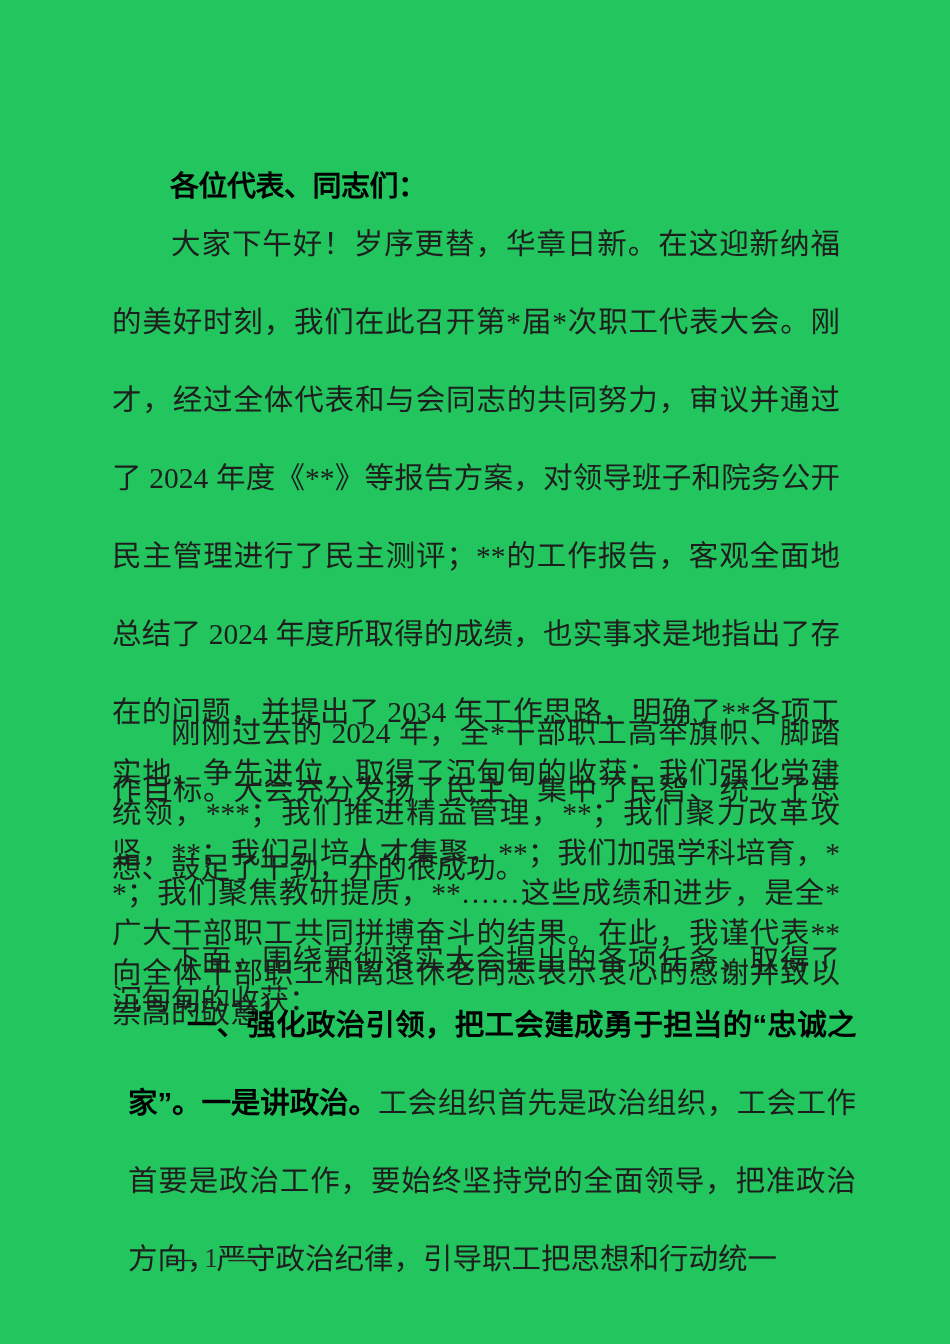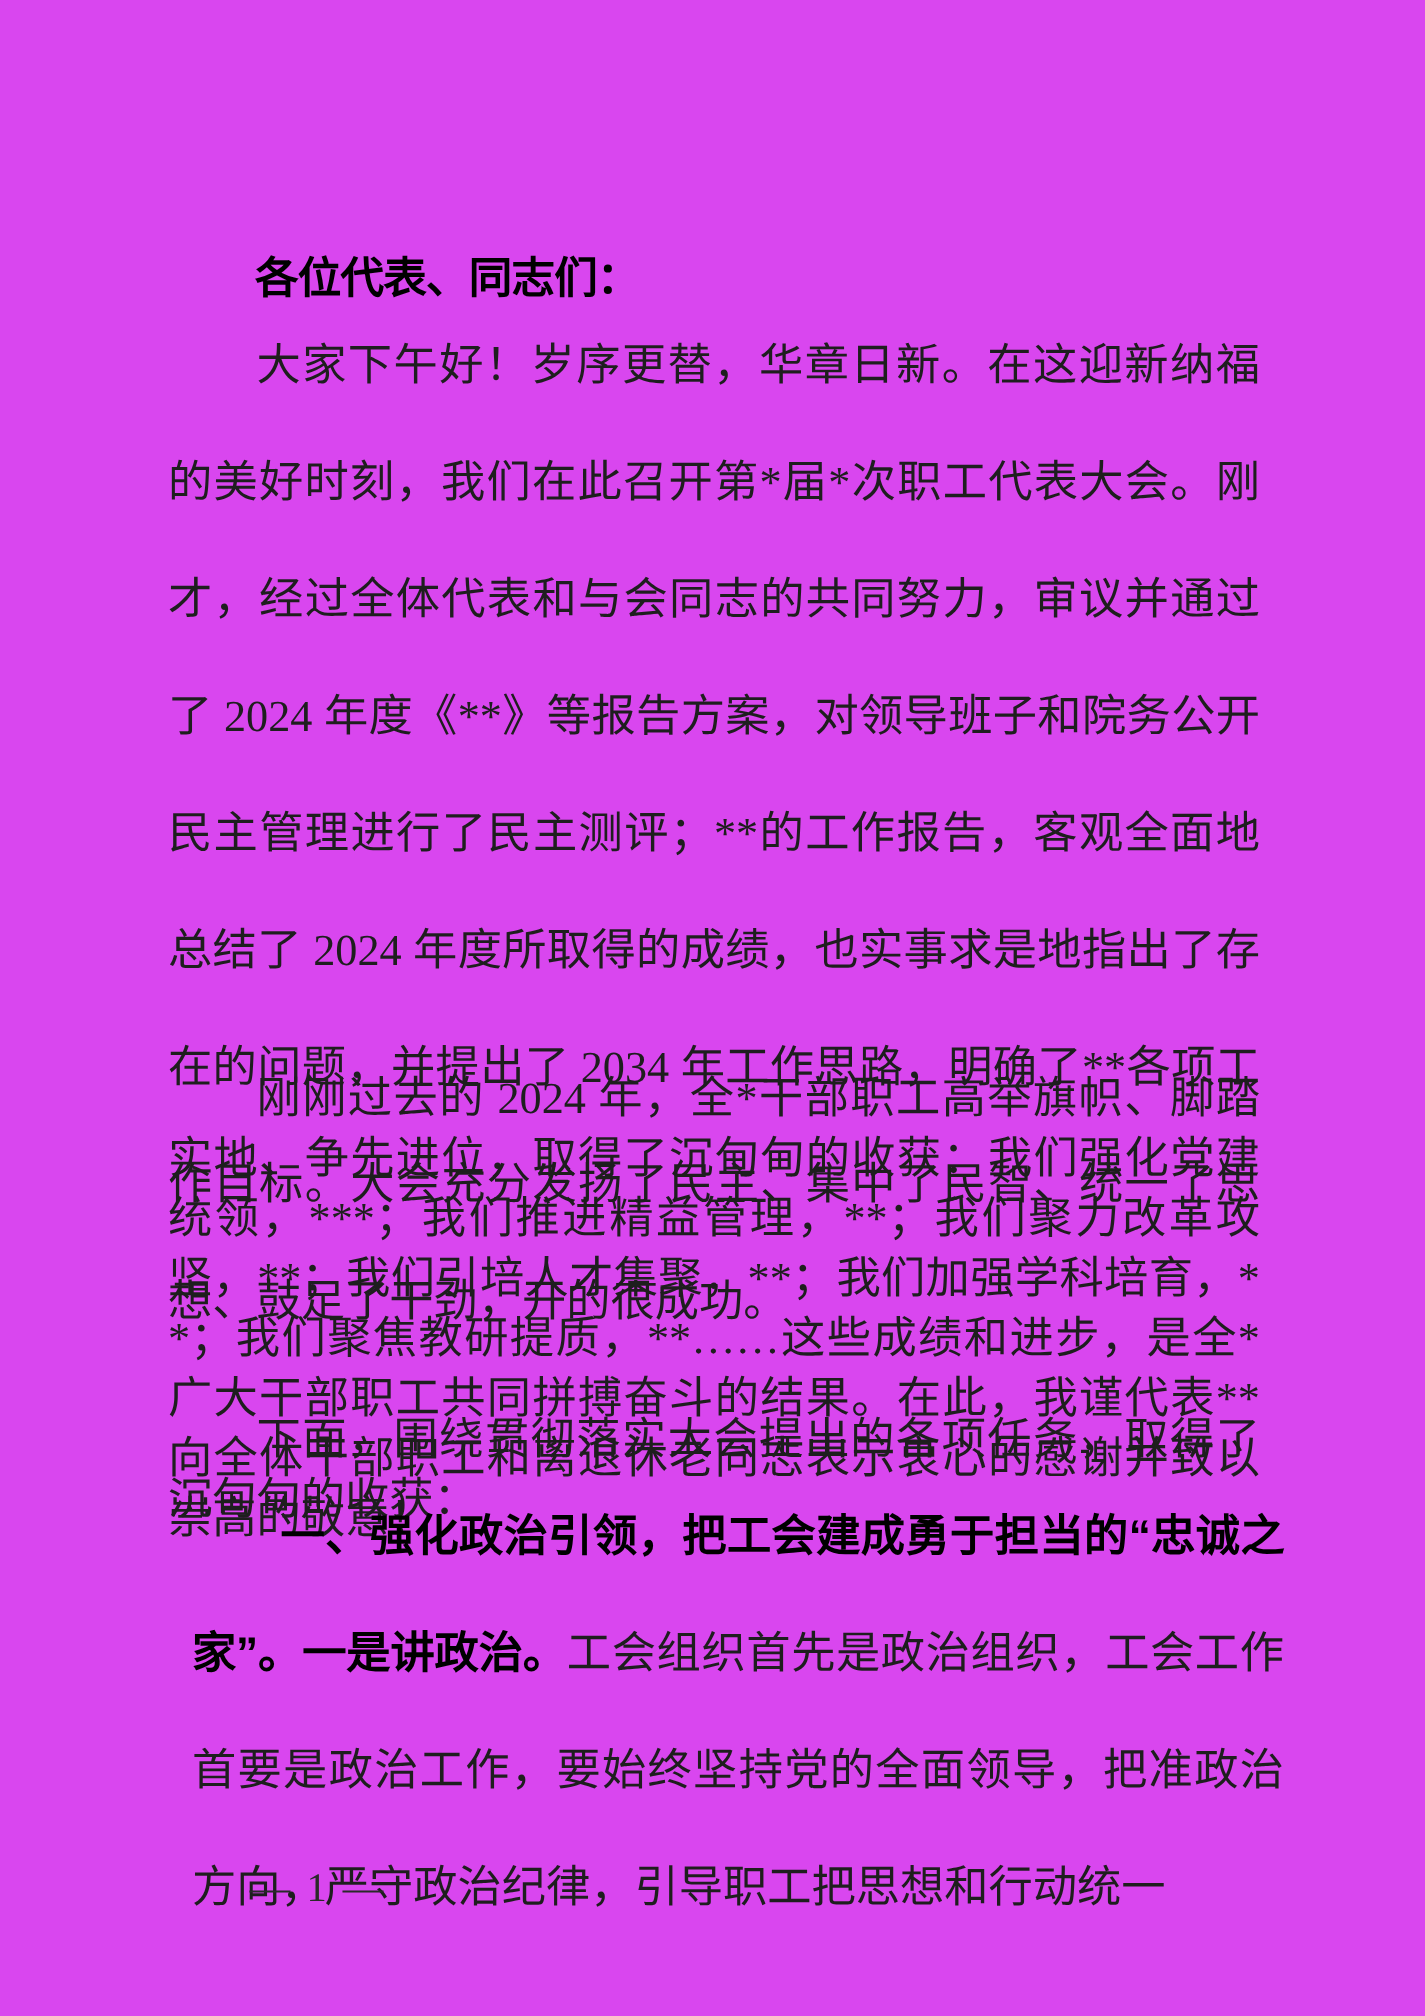--- a/index.html
+++ b/index.html
@@ -6,21 +6,21 @@
   html, body {
     margin: 0;
     padding: 0;
     background: #ffffff;
   }
 
   .page {
     position: relative;
     width: 950px;
     height: 1344px;
-    background: #d946ef;
+    background: #22c55e;
     overflow: hidden;
     font-family: "Liberation Serif", "DejaVu Serif", serif;
     color: #1c1c1c;
     text-decoration: underline;
     -webkit-font-smoothing: antialiased;
   }
 
   
   .content {
     position: absolute;

